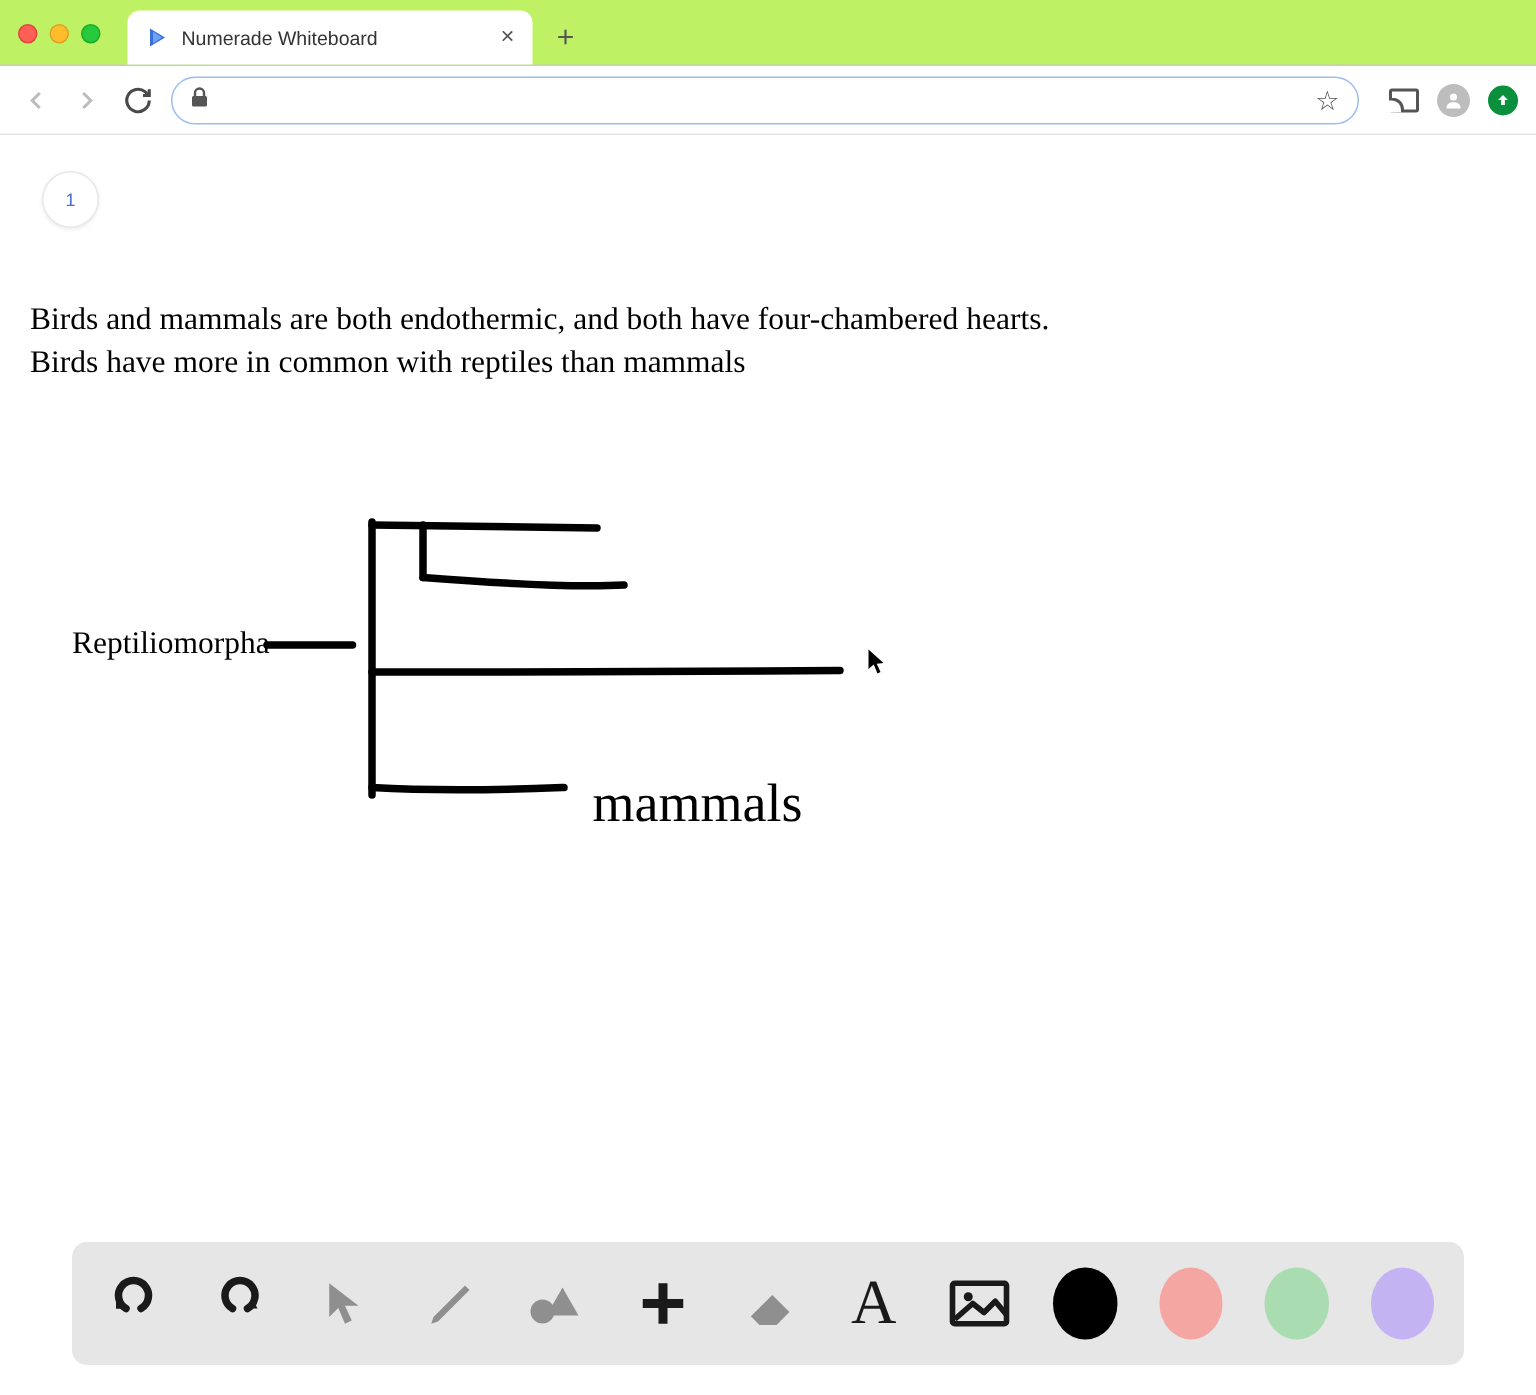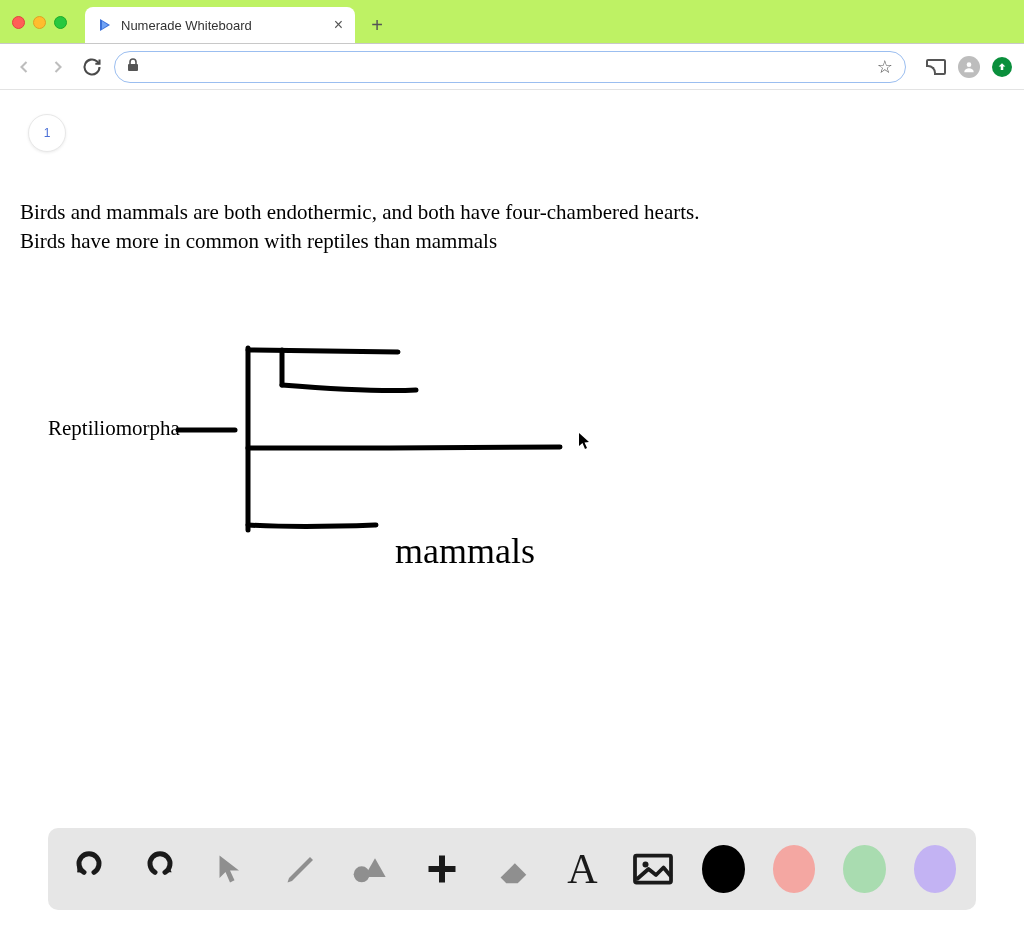--- a/index.html
+++ b/index.html
@@ -140,21 +140,21 @@
   }
   .label-reptilio {
     position:absolute;
     top: 326px; left: 36px;
     font-family: Liberation Serif, serif;
     font-size: 21px;
     margin-left: 12px;
   }
   .label-mammals {
     position:absolute;
-    top: 440px; left: 395px;
+    top: 424px; left: 395px;
     font-family: "Times New Roman", Times, serif;
     font-size: 36px;
   }
   .cursor {
     position:absolute;
     top: 342px; left: 578px;
     font-size: 18px;
     pointer-events:none;
   }
   

